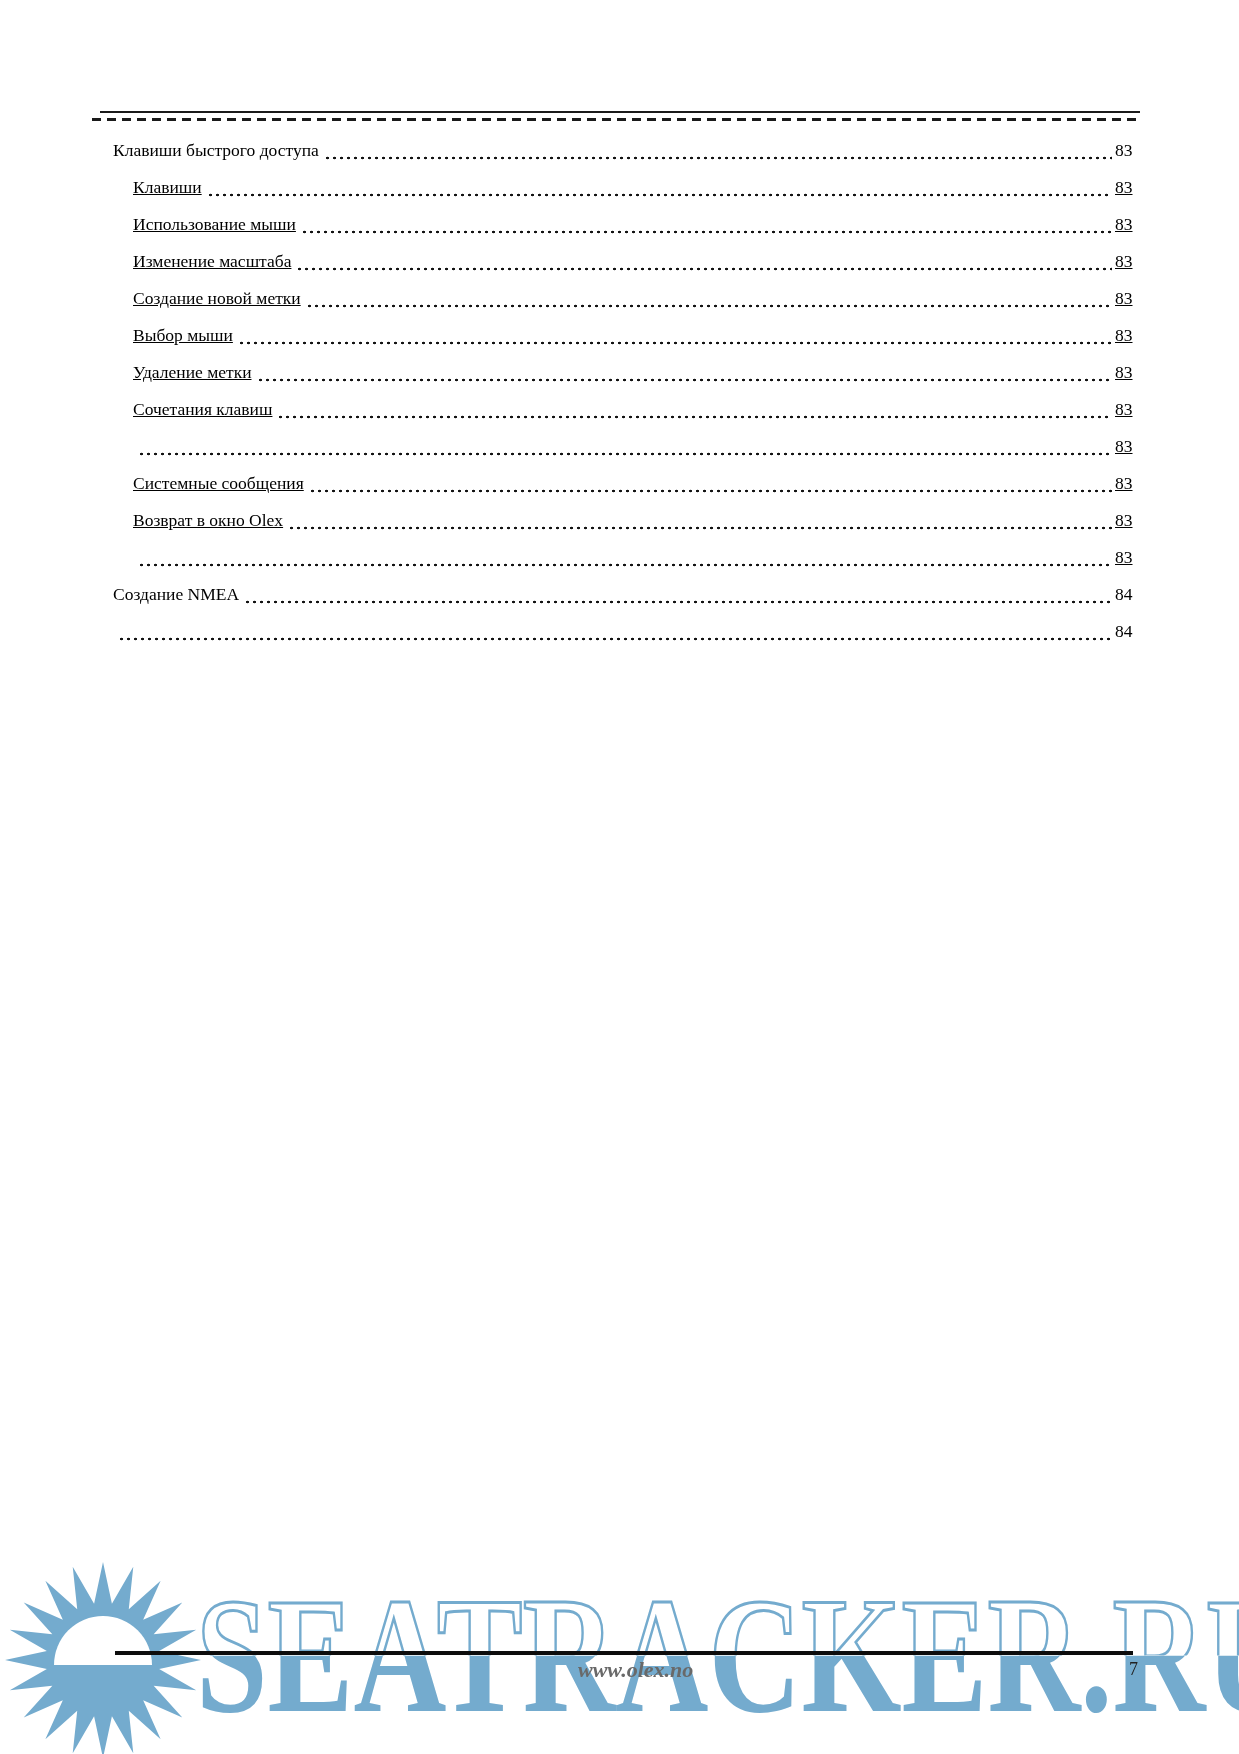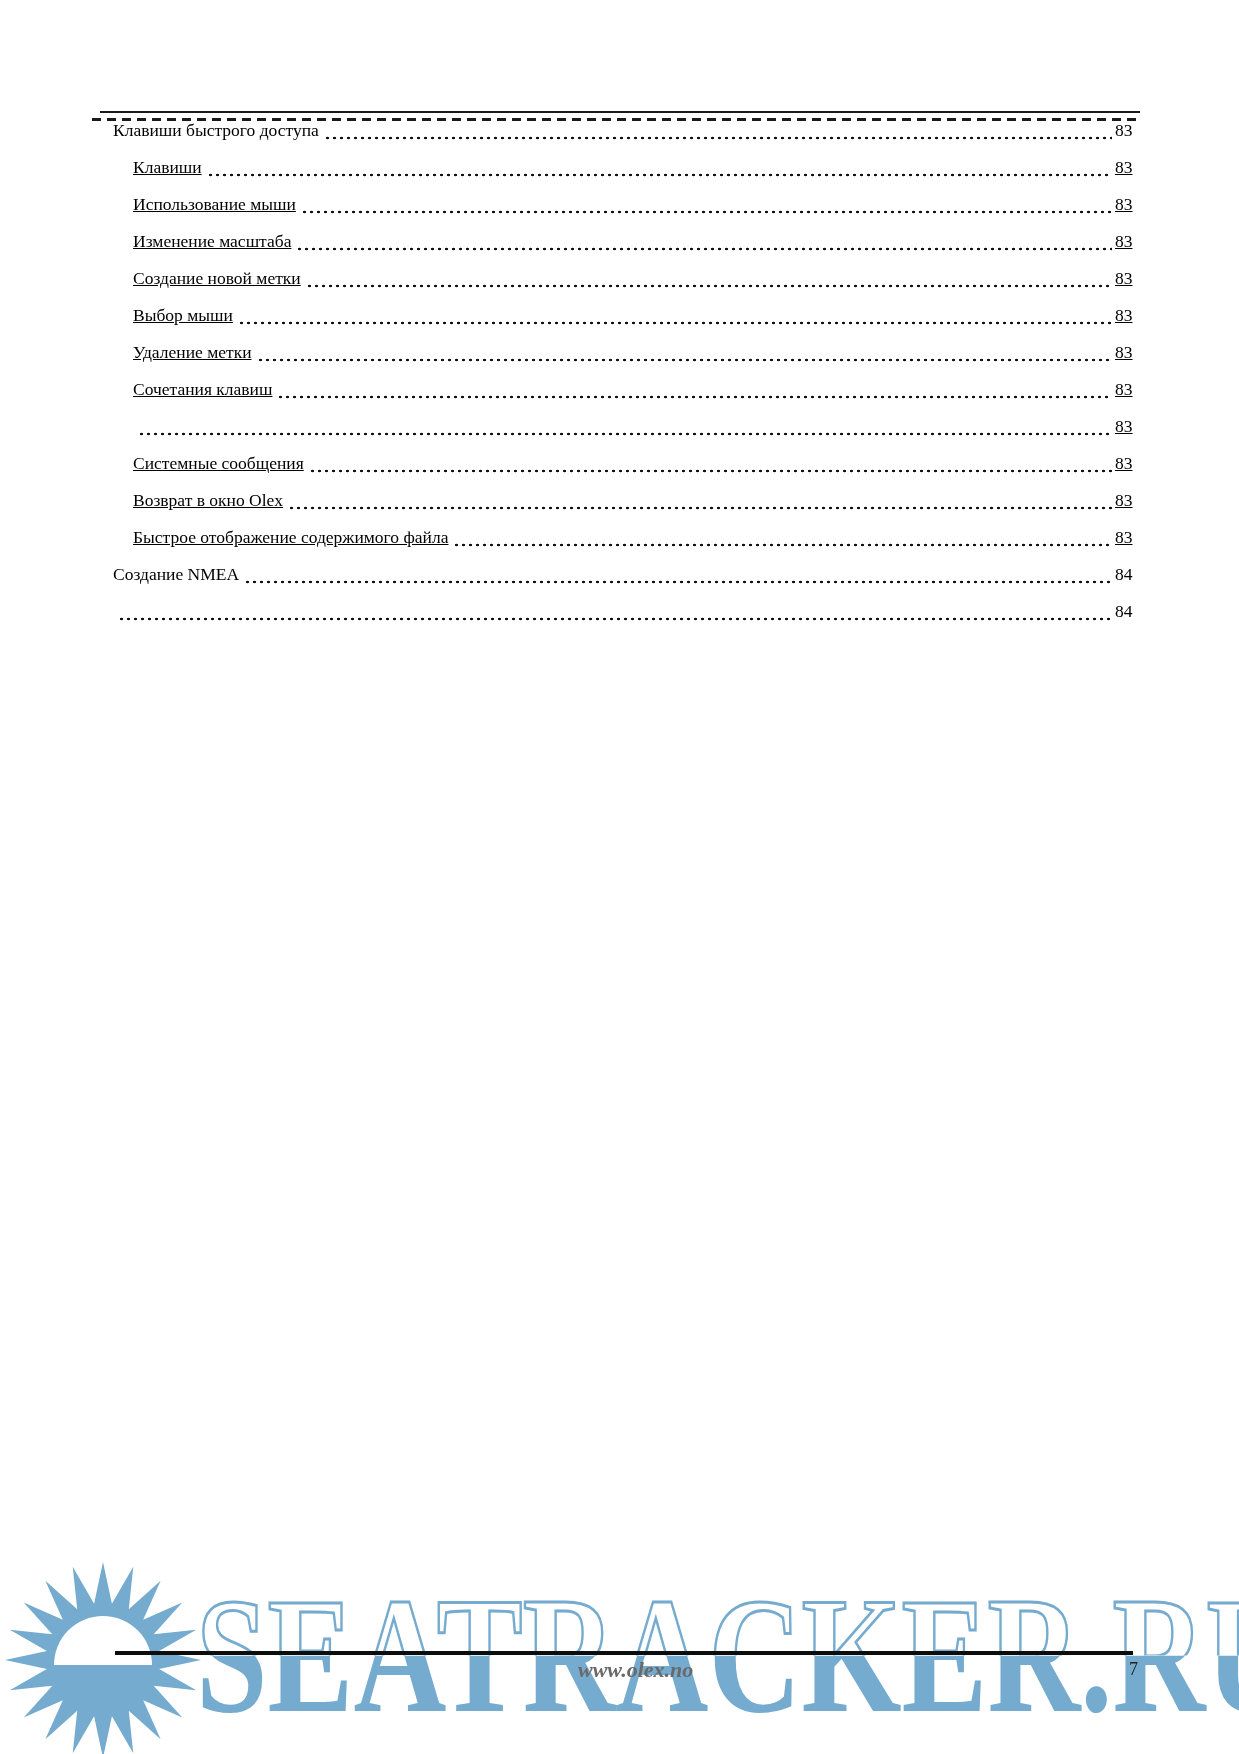--- a/index.html
+++ b/index.html
@@ -18,21 +18,21 @@
     position:absolute;top:111px;left:100px;width:1040px;height:2px;
     background:#1a1a1a;
   }
   .header-rule-dashed{
     position:absolute;top:118px;left:92px;width:1050px;height:3px;
     background-image:repeating-linear-gradient(90deg,#1a1a1a 0 9px,transparent 9px 15px);
   }
 
   
   .toc{
-    position:absolute;top:112px;left:113px;width:1032px;
+    position:absolute;top:132px;left:113px;width:1032px;
   }
   .toc-row{
     display:flex;align-items:baseline;
     height:37px;line-height:37px;
     font-size:17.5px;
     white-space:nowrap;
   }
   .toc-row.lvl1{padding-left:20px;text-decoration:underline;}
   .toc-label{flex:0 0 auto;}
   .toc-leader{
@@ -140,21 +140,20 @@
       <span class="toc-label">Системные сообщения</span>
       <span class="toc-leader"></span>
       <span class="toc-page">83</span>
     </div>
       <div class="toc-row lvl1">
       <span class="toc-label">Возврат в окно Olex</span>
       <span class="toc-leader"></span>
       <span class="toc-page">83</span>
     </div>
       <div class="toc-row lvl1">
-      <span class="toc-label">Быстрое отображение содержимого файла</span>
       <span class="toc-leader"></span>
       <span class="toc-page">83</span>
     </div>
       <div class="toc-row">
       <span class="toc-label">Создание NMEA</span>
       <span class="toc-leader"></span>
       <span class="toc-page">84</span>
     </div>
       <div class="toc-row">
       <span class="toc-leader"></span>

